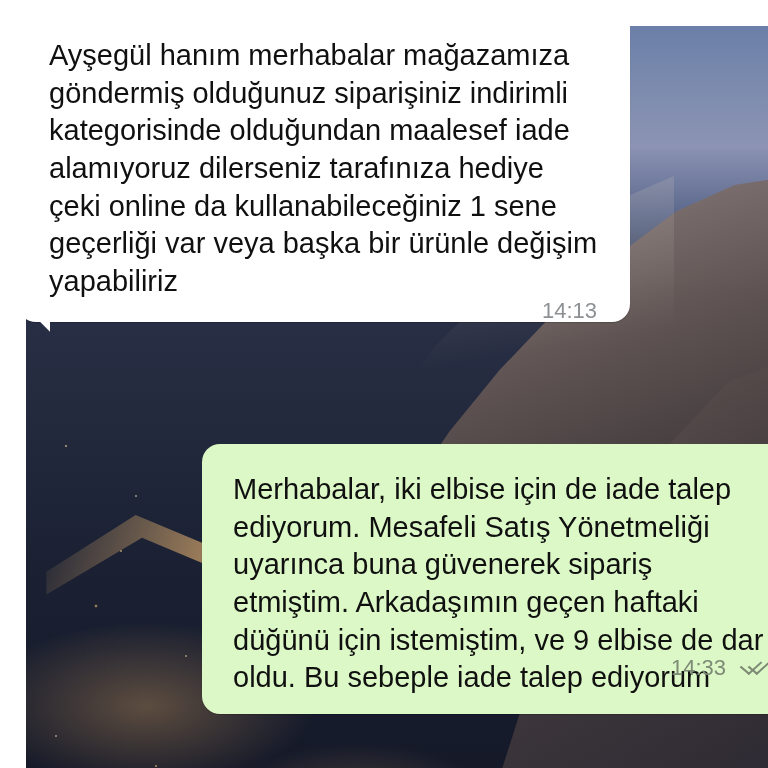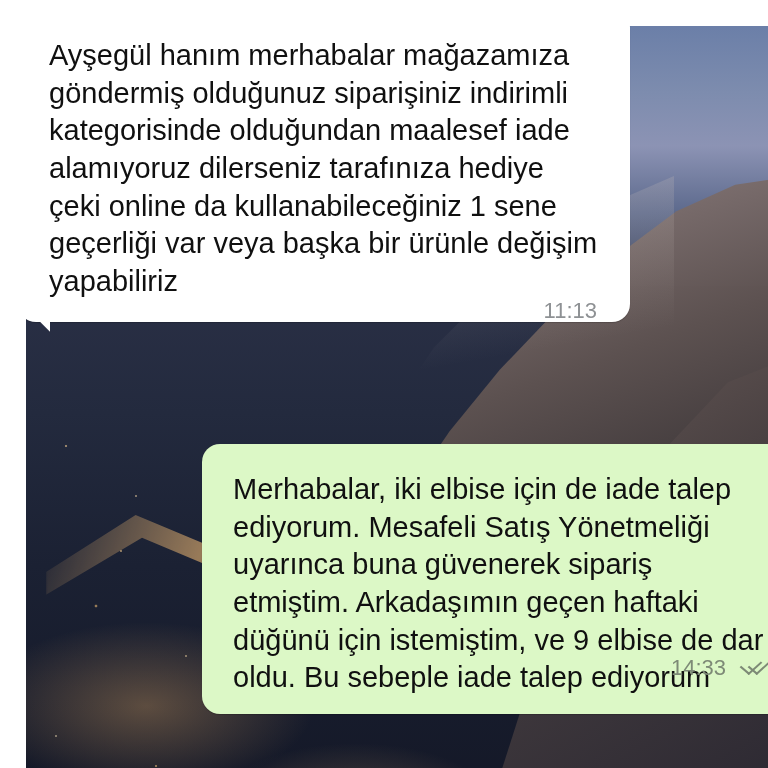--- a/index.html
+++ b/index.html
@@ -155,21 +155,21 @@
     <div class="wp-mountain"></div>
     <div class="wp-ridge"></div>
     <div class="wp-mountain2"></div>
     <div class="wp-lights"></div>
     <div class="wp-road"></div>
   </div>
 
   <div class="bubble bubble-in">
     <span class="txt">Ayşegül hanım merhabalar mağazamıza göndermiş olduğunuz siparişiniz indirimli kategorisinde olduğundan maalesef iade alamıyoruz dilerseniz tarafınıza hediye çeki online da kullanabileceğiniz 1 sene geçerliği var veya başka bir ürünle değişim yapabiliriz</span>
     <div class="meta">
-      <span>11:13</span>
+      <span>14:13</span>
     </div>
     <div class="tail"></div>
   </div>
 
   <div class="bubble bubble-out">
     <span class="txt">Merhabalar, iki elbise için de iade talep ediyorum. Mesafeli Satış Yönetmeliği uyarınca buna güvenerek sipariş etmiştim. Arkadaşımın geçen haftaki düğünü için istemiştim, ve 9 elbise de dar oldu. Bu sebeple iade talep ediyorum</span>
     <div class="meta">
       <span>14:33</span>
       <span class="ticks"></span>
     </div>

